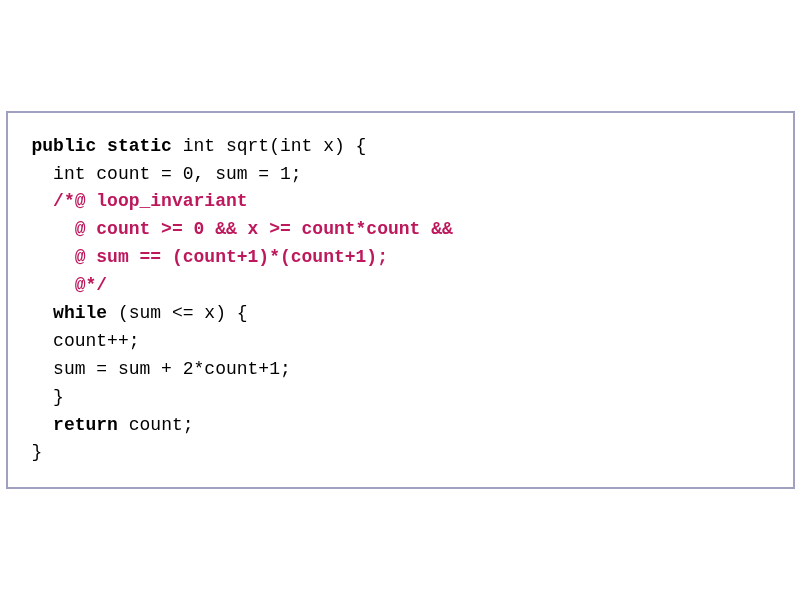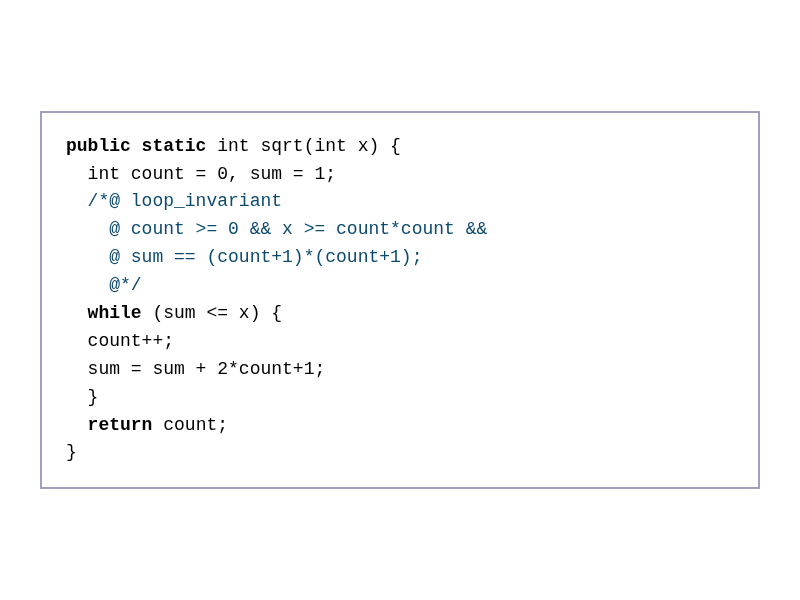--- a/index.html
+++ b/index.html
@@ -14,21 +14,21 @@
       align-items: center;
       justify-content: center;
       width: 800px;
       height: 600px;
       font-family: 'Courier New', Courier, monospace;
     }
 
     .code-container {
       border: 2px solid #a0a0c0;
       padding: 20px 24px;
-      width: 720px;
+      width: 789px;
       background: #ffffff;
     }
 
     .code-block {
       font-family: 'Courier New', Courier, monospace;
       font-size: 18px;
       line-height: 1.55;
       white-space: pre;
     }
 
@@ -36,22 +36,22 @@
       color: #000000;
       font-weight: bold;
     }
 
     .normal {
       color: #000000;
       font-weight: normal;
     }
 
     .comment {
-      color: #0c4a6e;
-      font-weight: normal;
+      color: #be185d;
+      font-weight: bold;
     }
   </style>
 </head>
 <body>
 
 <div class="code-container">
   <div class="code-block" id="code-render"><div><span class="kw">public static</span><span class="normal"> int sqrt(int x) {</span></div><div><span class="normal">  int count = 0, sum = 1;</span></div><div><span class="comment">  /*@ loop_invariant</span></div><div><span class="comment">    @ count &gt;= 0 &amp;&amp; x &gt;= count*count &amp;&amp;</span></div><div><span class="comment">    @ sum == (count+1)*(count+1);</span></div><div><span class="comment">    @*/</span></div><div><span class="kw">  while</span><span class="normal"> (sum &lt;= x) {</span></div><div><span class="normal">  count++;</span></div><div><span class="normal">  sum = sum + 2*count+1;</span></div><div><span class="normal">  }</span></div><div><span class="kw">  return</span><span class="normal"> count;</span></div><div><span class="normal">}</span></div></div>
 </div>
 
 </body></html>

